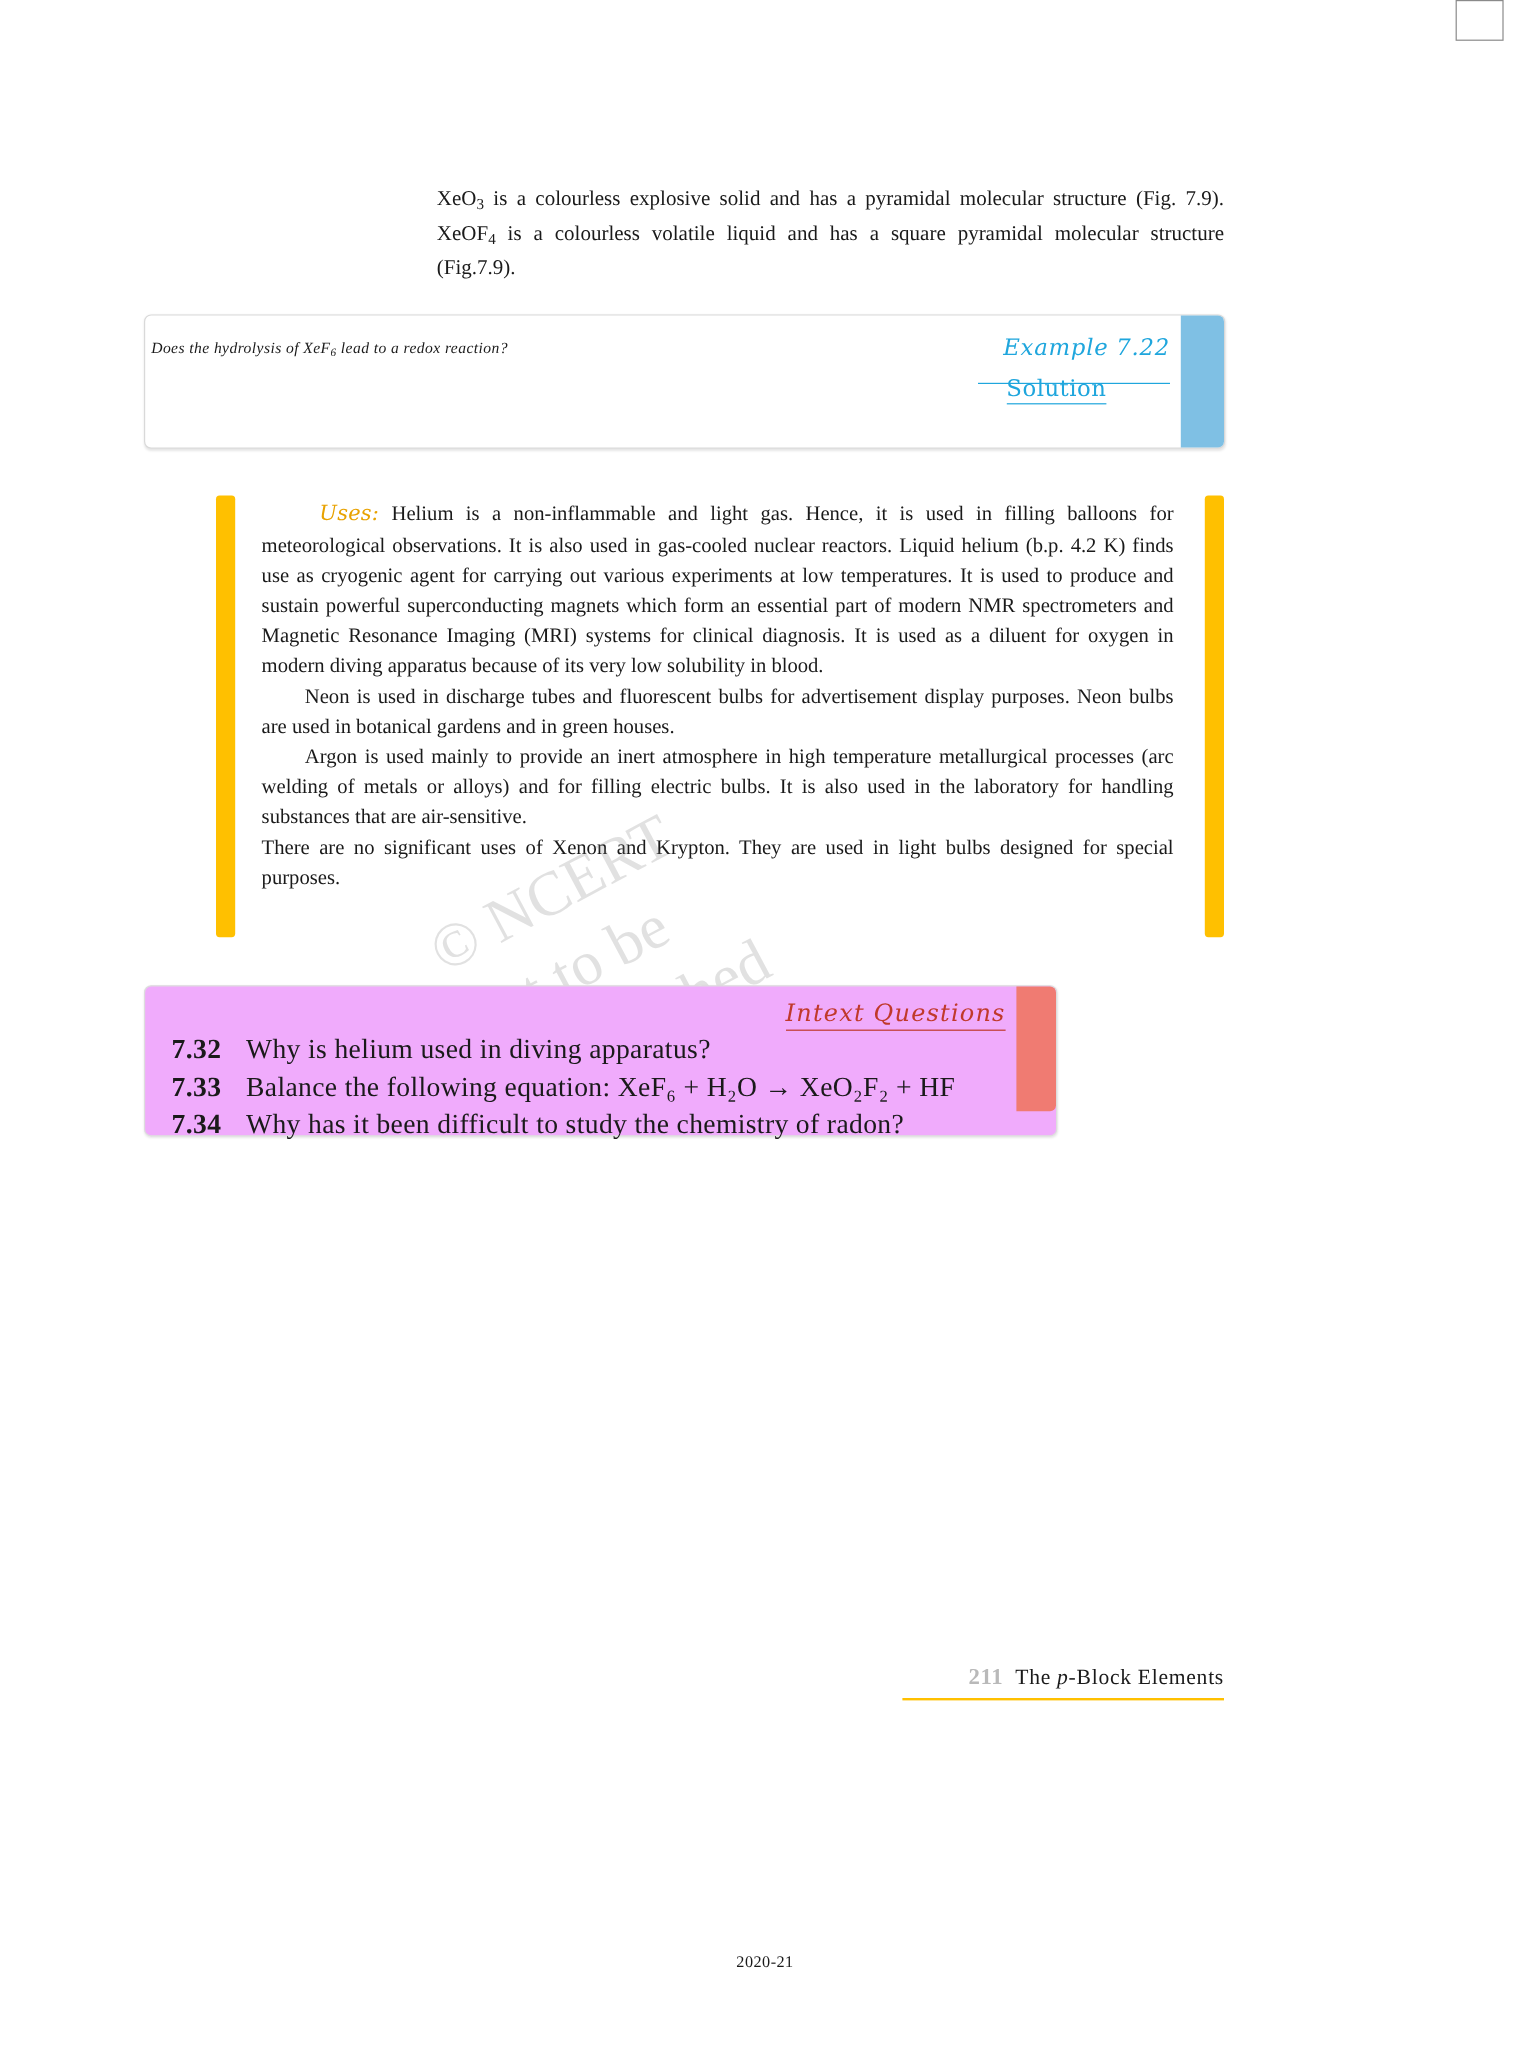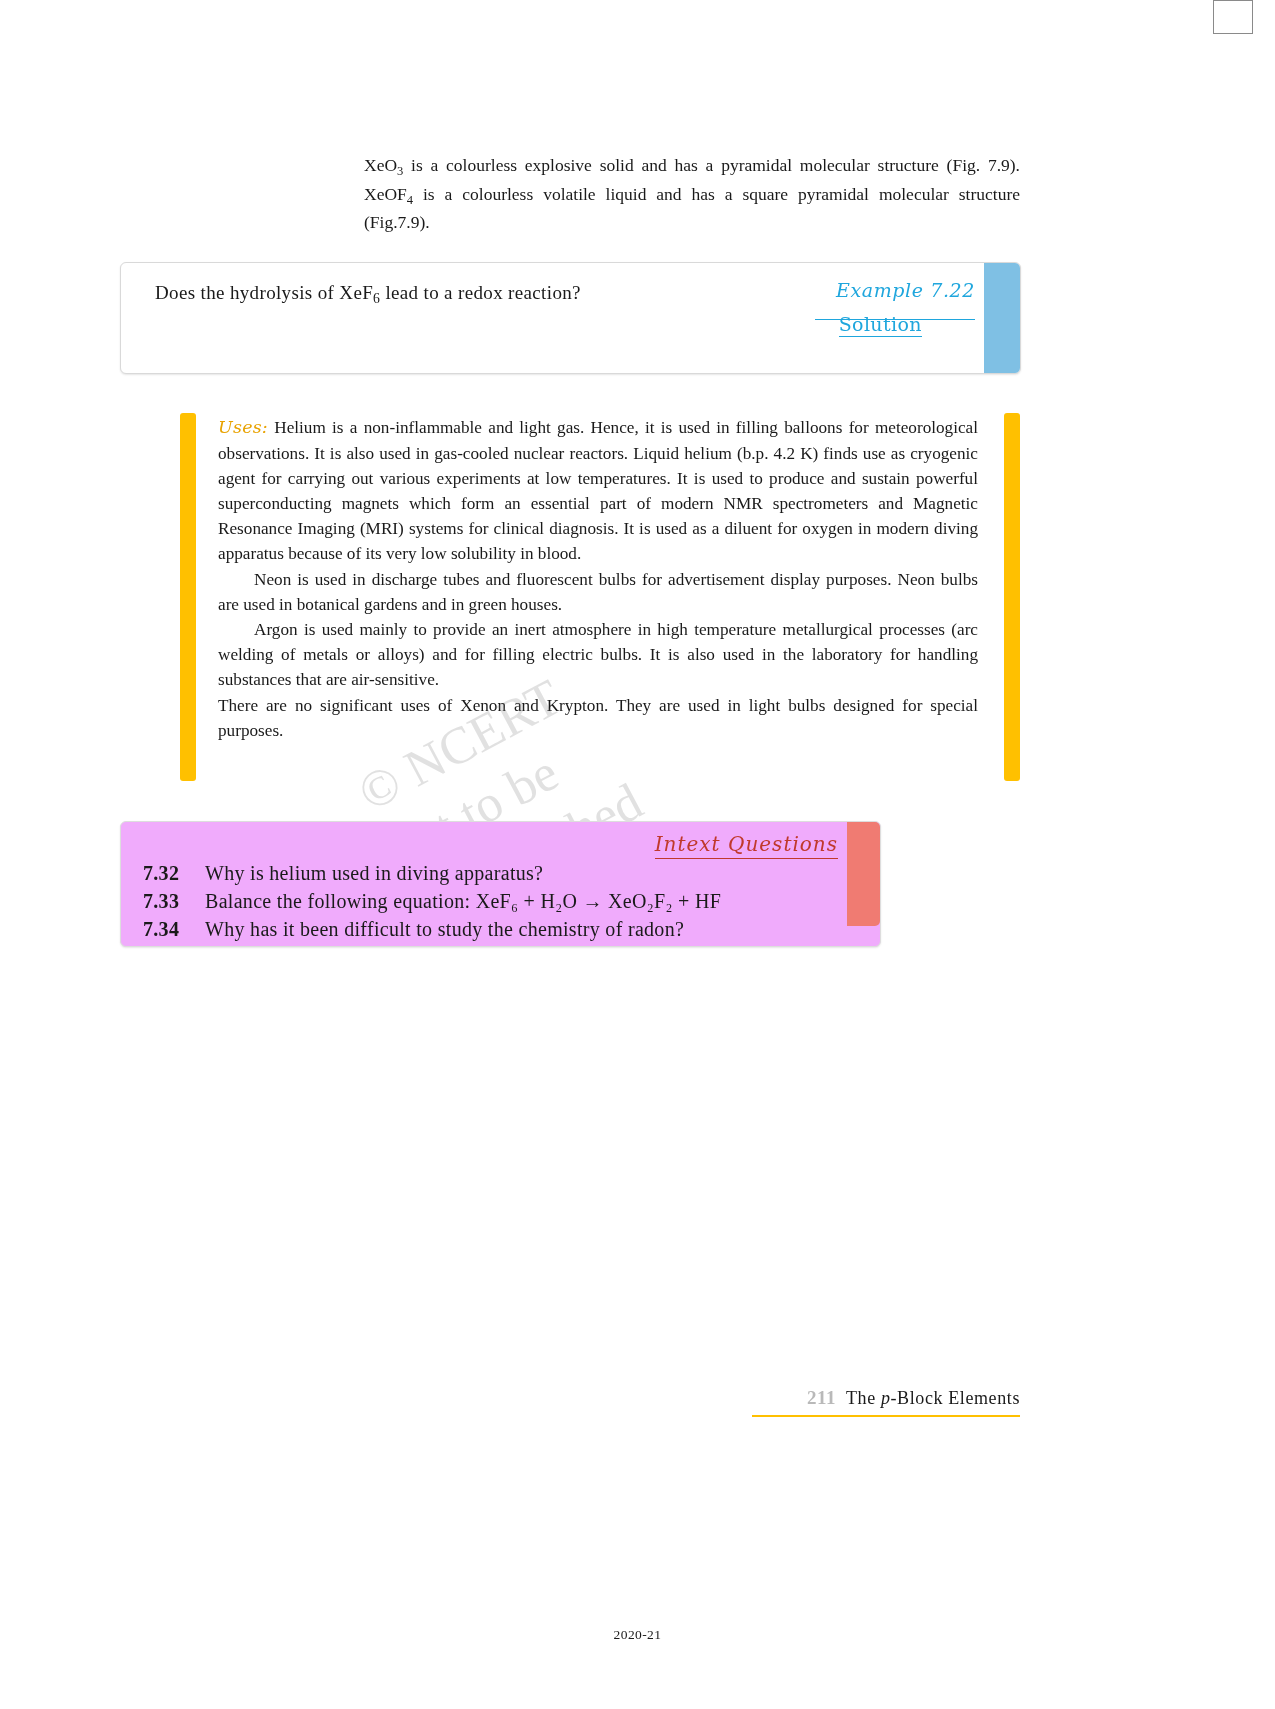--- a/index.html
+++ b/index.html
@@ -83,25 +83,26 @@
     top: 50px;
     font-family: "DejaVu Serif", serif;
     font-size: 19px;
     color: #1fa6dd;
     letter-spacing: 0.4px;
     border-bottom: 1.4px solid #1fa6dd;
     padding-bottom: 1px;
   }
   .example-question {
     position: absolute;
-    left: 34px;
+    left: 5px;
     top: 19px;
     width: 700px;
-    font-size: 19px;
+    font-size: 13px;
     letter-spacing: 0.35px;
+    font-style: italic;
   }
   .example-answer {
     position: absolute;
     left: 18px;
     top: 51px;
     width: 800px;
     font-size: 16.6px;
     line-height: 1.42;
   }
   .example-answer .line2 { display: block; }
@@ -131,20 +132,21 @@
     font-size: 17.2px;
     line-height: 1.465;
     text-align: justify;
   }
   .uses-kicker {
     font-family: "DejaVu Serif", serif;
     font-style: italic;
     font-size: 17.5px;
     color: #e8a200;
     letter-spacing: 0.2px;
+    margin-left: 48px;
   }
   .uses-text p { margin: 0; }
   .uses-text p.indent { text-indent: 36px; }
 
   
   .intext-box {
     position: absolute;
     left: 120px;
     top: 821px;
     width: 759px;
@@ -178,21 +180,21 @@
   .q-list {
     position: absolute;
     left: 22px;
     top: 40px;
     width: 700px;
   }
   .q-row {
     display: flex;
     align-items: baseline;
     margin-bottom: 5px;
-    font-size: 20px;
+    font-size: 23px;
     letter-spacing: 0.3px;
   }
   .q-num {
     font-weight: bold;
     width: 62px;
     flex: 0 0 62px;
   }
   .q-text { flex: 1 1 auto; }
 
   

